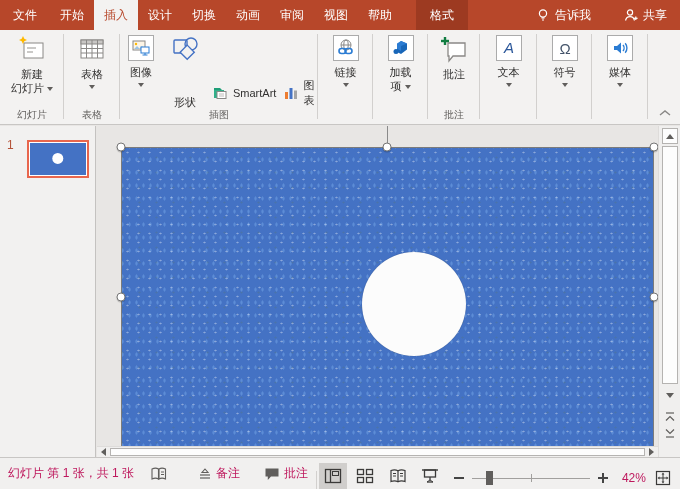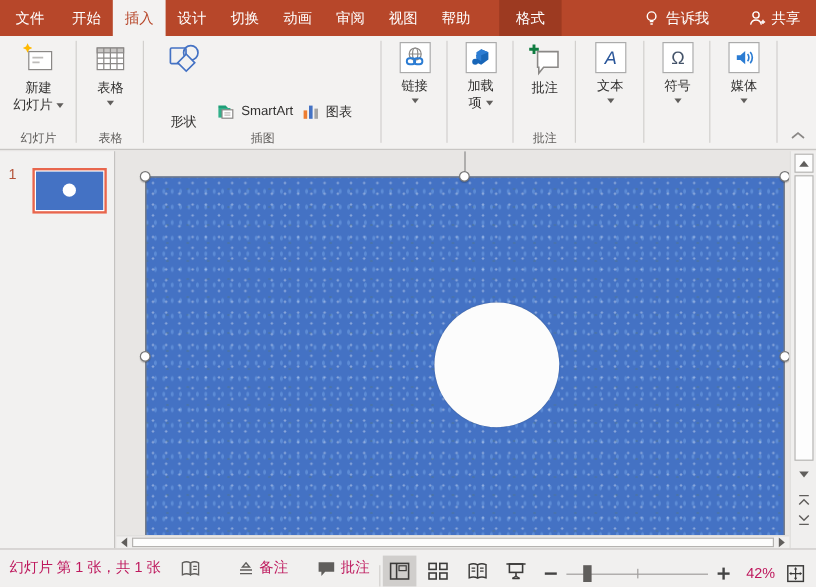--- a/index.html
+++ b/index.html
@@ -179,20 +179,34 @@
           </div>
           <div class="rlabel">表格</div>
           <div class="caret-row"><span class="caret"></span></div>
         </div>
       </div>
       <div class="rgrouplabel">表格</div>
     </div>
 
     <div class="rgroup" style="width:198px;">
       <div class="rbtns" style="justify-content:flex-start;padding-left:4px;">
+        <div class="rbtn">
+          <div class="icon-box">
+            <svg viewBox="0 0 20 20" width="20" height="20">
+                <rect x="2" y="3" width="12" height="9" fill="#FDF5E6" stroke="#8A8886"></rect>
+                <circle cx="5" cy="6" r="1.2" fill="#FFB900"></circle>
+                <path d="M3 11l3-3 2.5 2.5L11 8l2.5 3z" fill="#9CC3E5"></path>
+                <rect x="10" y="9" width="8" height="6" fill="#fff" stroke="#2B7CD3"></rect>
+                <line x1="14" y1="15" x2="14" y2="17" stroke="#2B7CD3"></line>
+                <line x1="11.5" y1="17" x2="16.5" y2="17" stroke="#2B7CD3"></line>
+              </svg>
+          </div>
+          <div class="rlabel">图像</div>
+          <div class="caret-row"><span class="caret"></span></div>
+        </div>
         <div class="rbtn" style="margin-left:10px;gap:28px;">
           <div class="bigicon">
             <svg viewBox="0 0 30 30" width="30" height="30">
                 <rect x="4" y="5" width="13" height="13" rx="1" fill="none" stroke="#4472C4" stroke-width="1.4"></rect>
                 <circle cx="21" cy="9" r="6" fill="none" stroke="#4472C4" stroke-width="1.4"></circle>
                 <rect x="12.2" y="12.2" width="10" height="10" fill="#F3F2F1" stroke="#4472C4" stroke-width="1.4" transform="rotate(45 17.2 17.2)"></rect>
               </svg>
           </div>
           <div class="rlabel">形状</div>
           <div class="caret-row"><span class="caret"></span></div>

